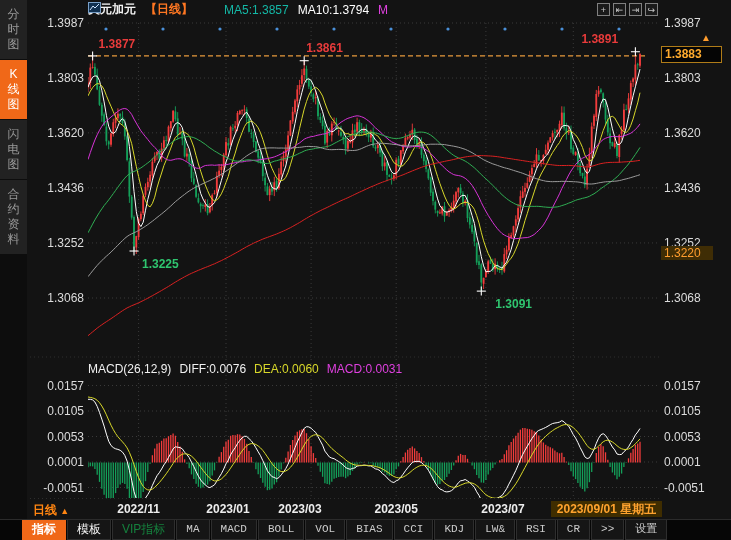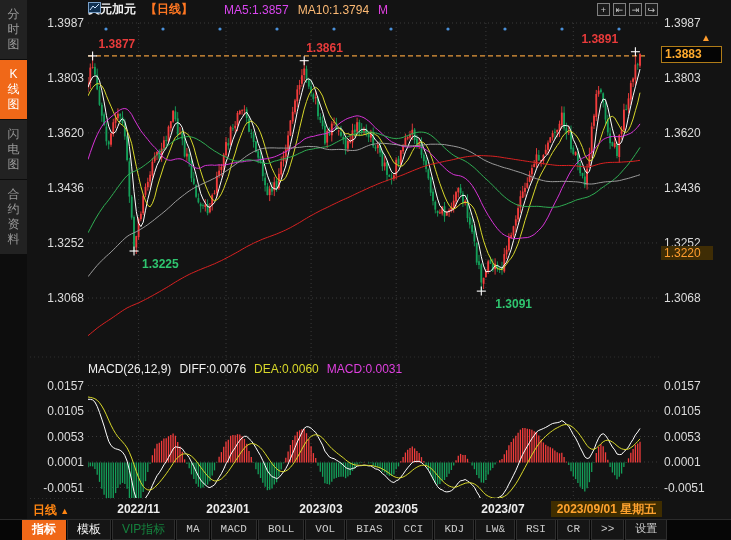--- a/index.html
+++ b/index.html
@@ -14,22 +14,22 @@
             padding:7px 0;color:#9a9a9a;font-size:12px;cursor:pointer;background:#222;}
   .side-tab div{line-height:15px;height:15px;}
   .side-tab.active{background:#f06818;color:#fff;}
   .side-tab+.side-tab{margin-top:1px;}
   
   #header{left:88px;top:2px;height:15px;display:flex;gap:9px;white-space:nowrap;
           font-size:12px;align-items:center;max-width:500px;overflow:hidden;}
   .h-sym{color:#f2f2f2;font-weight:bold;}
   .h-per{color:#ff7722;font-weight:bold;}
   .h-ma{color:#e8e8e8;}
-  .h-ma5{color:#d946ef;text-align:center;}
-  .h-ma10{color:#fdba74;}
+  .h-ma5{color:#14b8a6;text-align:center;}
+  .h-ma10{color:#ffffff;}
   .h-ma30{color:#e040e0;}
   #header-icons{left:597px;top:3px;display:flex;gap:3px;}
   .hicon{width:13px;height:13px;border:1px solid #808080;color:#c8c8c8;font-size:9px;
          line-height:12px;text-align:center;background:#1a1a1a;cursor:pointer;box-sizing:border-box;}
   
   .tickL{position:absolute;left:34px;width:50px;text-align:right;font-size:12px;color:#dcdcdc;height:14px;line-height:14px;}
   .tickR{position:absolute;left:664px;width:60px;text-align:left;font-size:12px;color:#dcdcdc;height:14px;line-height:14px;}
   #cur-price-box{left:661px;width:56px;height:15px;border:1px solid #b07c18;background:#050505;
                  color:#ffab2e;font-size:12px;font-weight:bold;line-height:15px;padding-left:3px;}
   #marker-price-box{left:661px;width:49px;height:14px;background:#3f2d05;color:#ff9d2e;
@@ -951,15 +951,15 @@
 <div class="tickL" style="top: 404px;">0.0105</div>
 <div class="tickR" style="top: 404px;">0.0105</div>
 <div class="tickL" style="top: 429.5px;">0.0053</div>
 <div class="tickR" style="top: 429.5px;">0.0053</div>
 <div class="tickL" style="top: 455px;">0.0001</div>
 <div class="tickR" style="top: 455px;">0.0001</div>
 <div class="tickL" style="top: 480.5px;">-0.0051</div>
 <div class="tickR" style="top: 480.5px;">-0.0051</div>
 <div class="date-label" style="left: 103.6px;">2022/11</div>
 <div class="date-label" style="left: 193px;">2023/01</div>
-<div class="date-label" style="left: 286px;">2023/03</div>
+<div class="date-label" style="left: 265px;">2023/03</div>
 <div class="date-label" style="left: 361.2px;">2023/05</div>
 <div class="date-label" style="left: 468px;">2023/07</div>
 
 </body></html>

